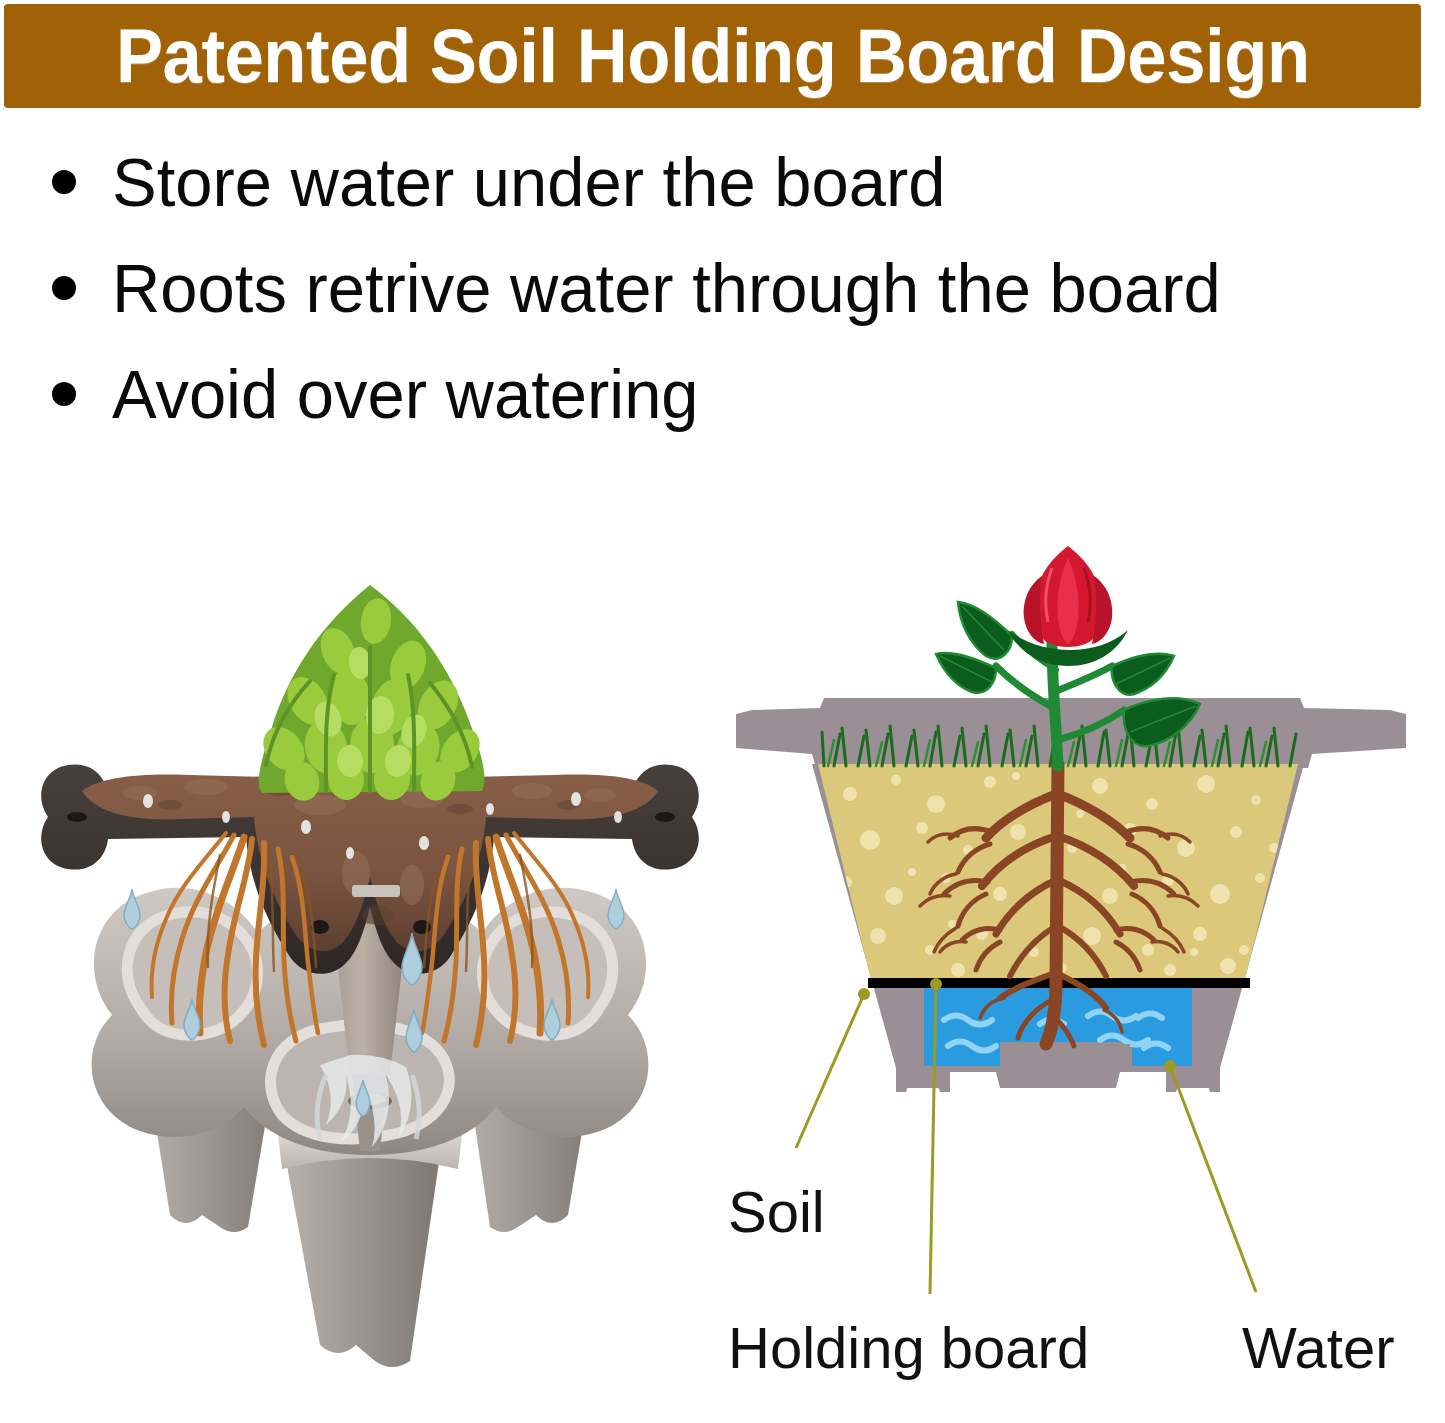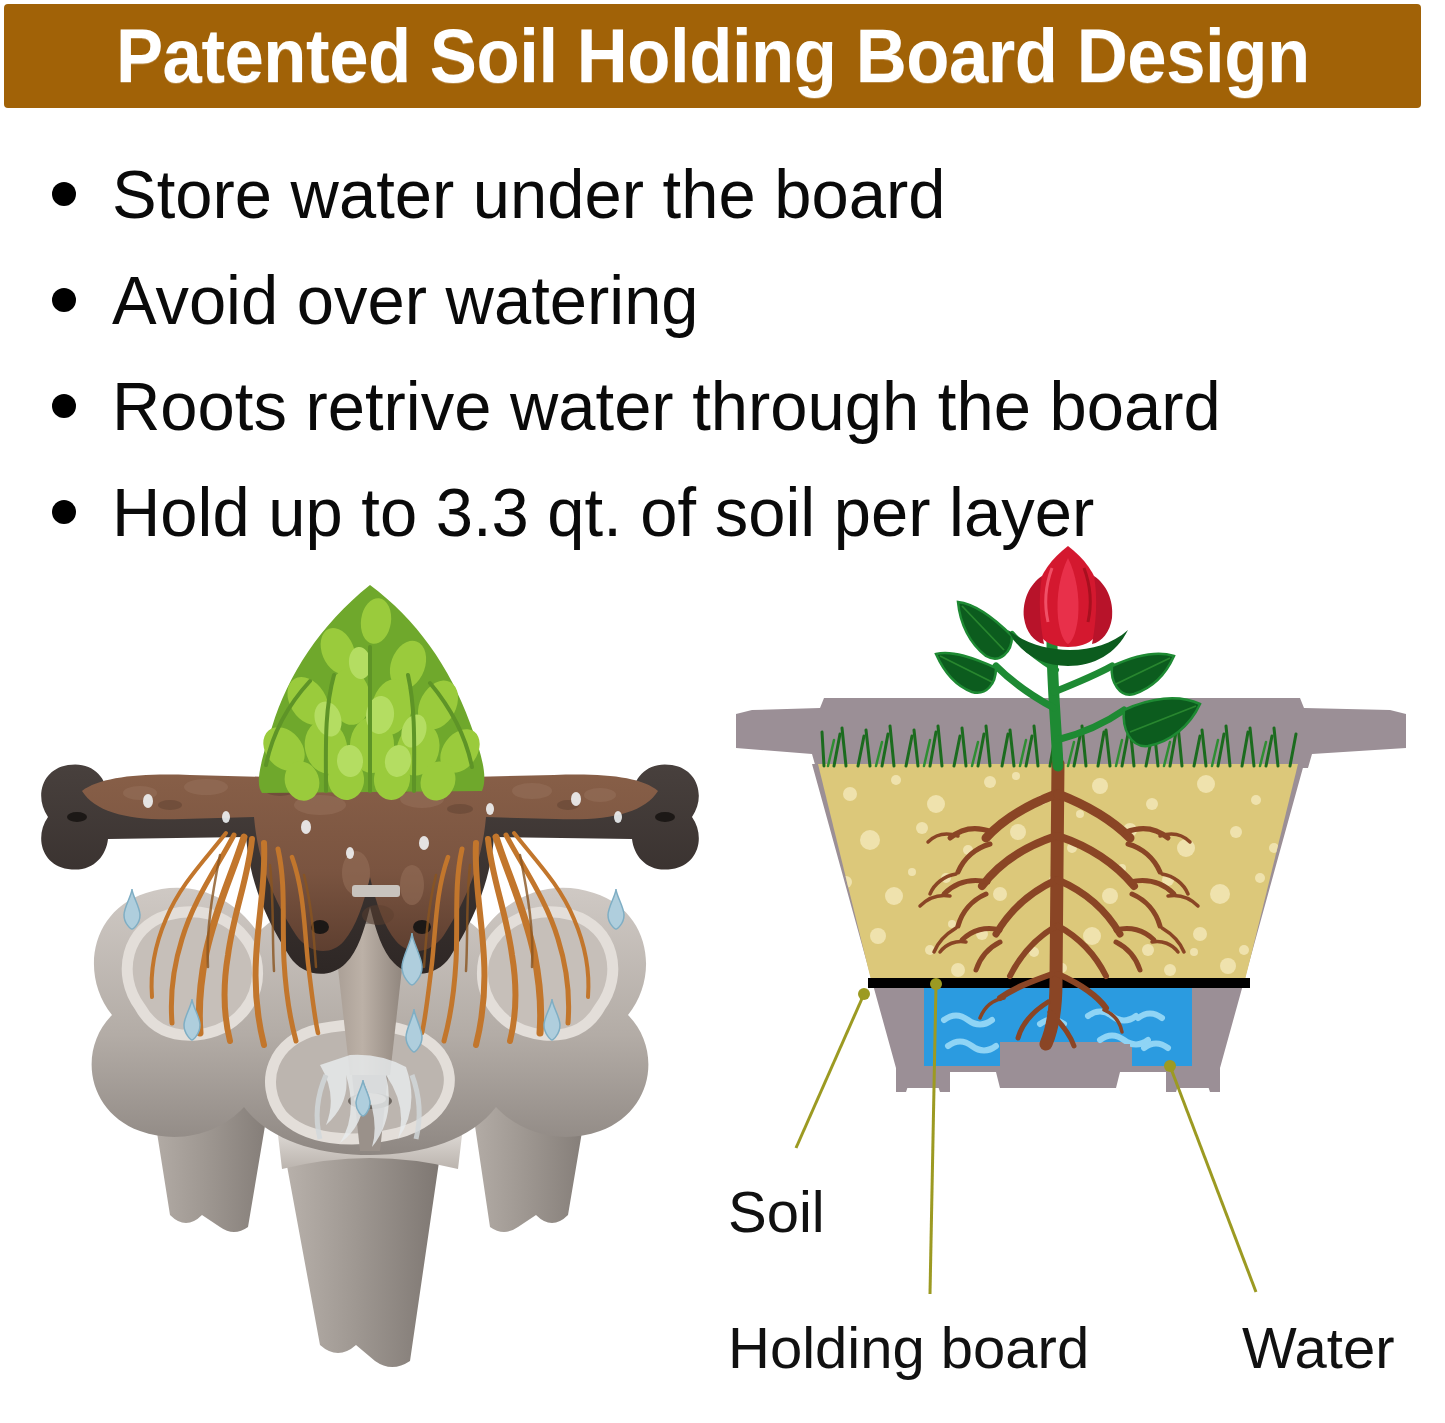--- a/index.html
+++ b/index.html
@@ -39,21 +39,21 @@
     letter-spacing: -0.5px;
     transform: scaleX(0.93);
     white-space: nowrap;
     text-shadow: 0 1px 0 rgba(255,255,255,0.25);
   }
 
   
   .bullet-list {
     position: absolute;
     left: 52px;
-    top: 160px;
+    top: 148px;
     width: 1340px;
   }
   .bullet-row {
     display: flex;
     align-items: baseline;
     height: 106px;
   }
   .bullet-dot {
     width: 24px;
     height: 24px;
@@ -104,29 +104,25 @@
   <div class="header-title">Patented Soil Holding Board Design</div>
 </div>
 
 <div class="bullet-list">
   <div class="bullet-row">
     <span class="bullet-dot"></span>
     <span class="bullet-text">Store water under the board</span>
   </div>
   <div class="bullet-row">
     <span class="bullet-dot"></span>
-    <span class="bullet-text">Avoid over watering</span>
-  </div>
-  <div class="bullet-row">
-    <span class="bullet-dot"></span>
     <span class="bullet-text">Roots retrive water through the board</span>
   </div>
   <div class="bullet-row">
     <span class="bullet-dot"></span>
-    <span class="bullet-text">Hold up to 3.3 qt. of soil per layer</span>
+    <span class="bullet-text">Avoid over watering</span>
   </div>
 </div>
 
 <div class="panel-left">
 <svg class="fig" viewBox="0 0 700 800">
   <defs>
     <linearGradient id="potG" x1="0" y1="0" x2="0" y2="1">
       <stop offset="0%" stop-color="#CFC9C4"></stop>
       <stop offset="55%" stop-color="#B3ACA6"></stop>
       <stop offset="100%" stop-color="#8E8782"></stop>

